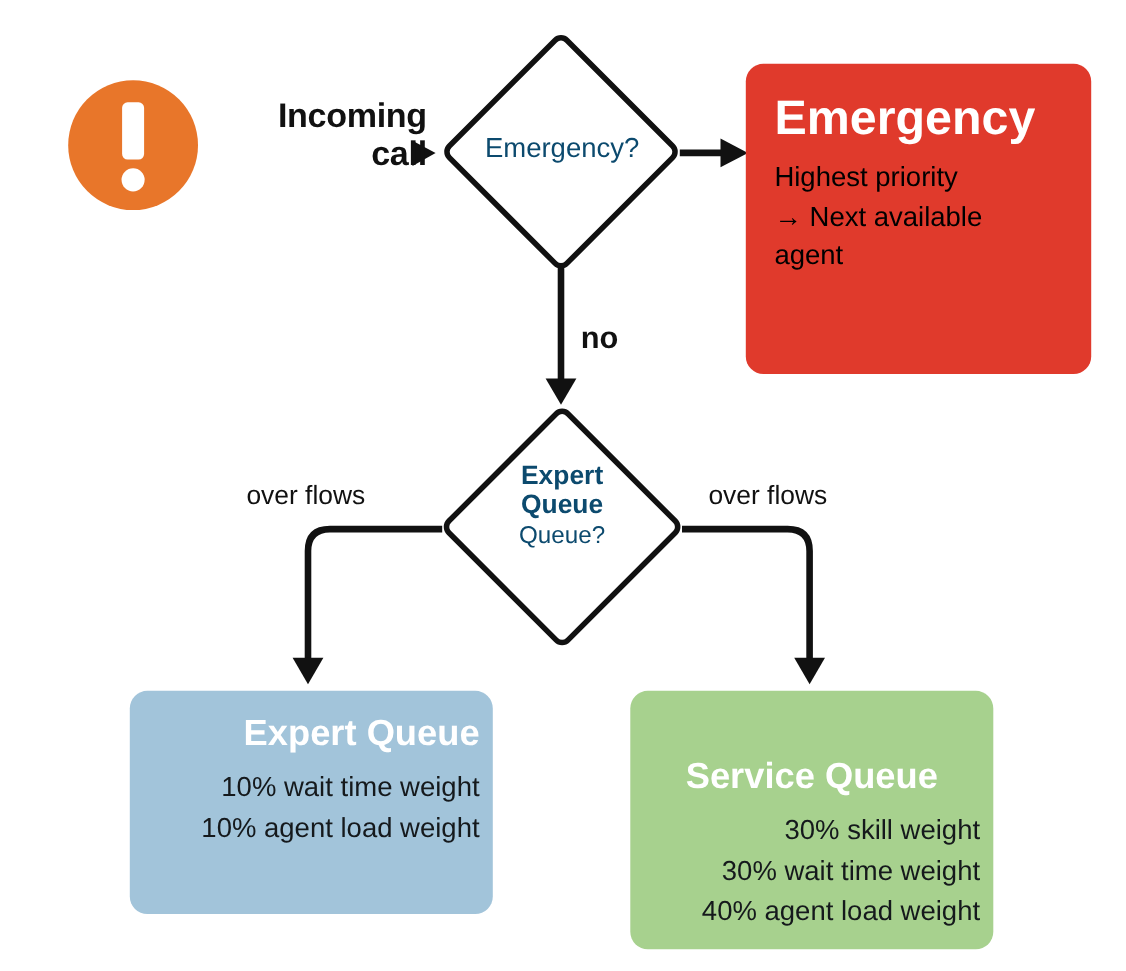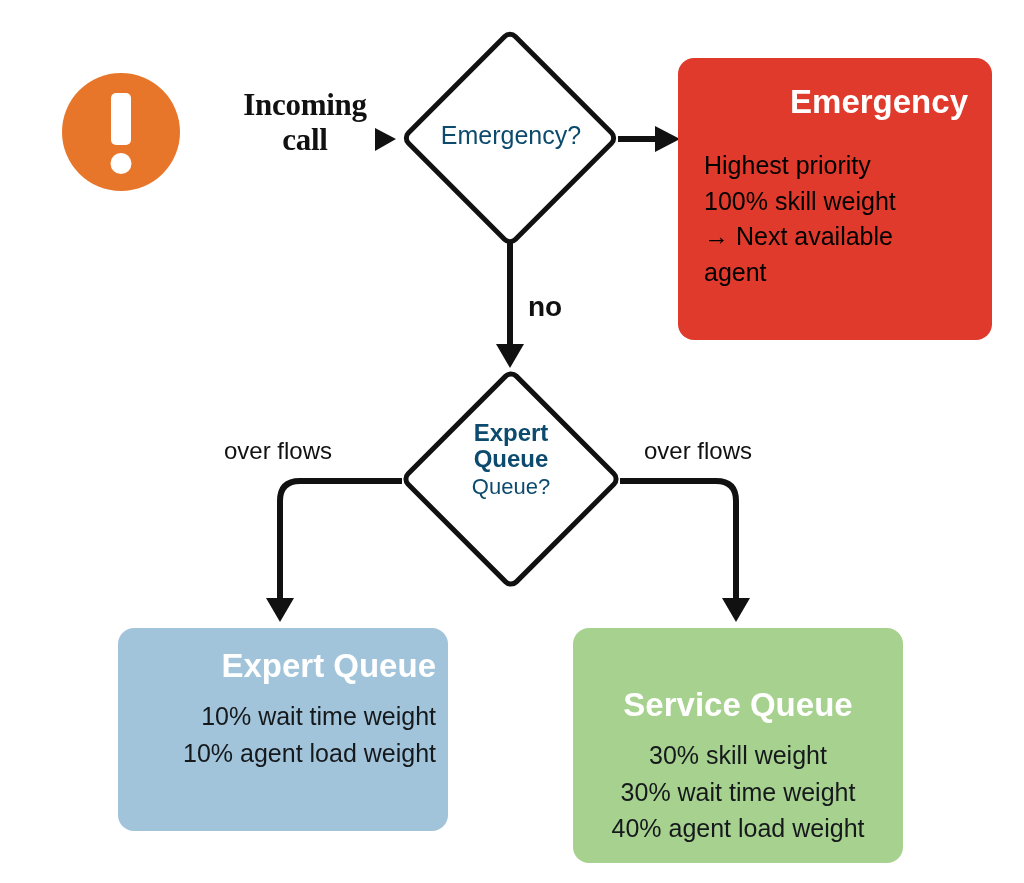--- a/index.html
+++ b/index.html
@@ -54,30 +54,29 @@
     transform: translateX(-50%);
     width: 21px;
     height: 21px;
     border-radius: 50%;
     background: #ffffff;
   }
 
   
   .incoming-label {
     position: absolute;
-    left: 206px;
+    left: 190px;
     top: 88px;
     width: 198px;
-    text-align: center;
+    text-align: right;
     font-size: 31px;
     font-weight: bold;
     line-height: 1.12;
     color: #111111;
     letter-spacing: -0.3px;
-    font-family: Liberation Serif, serif;
   }
 
   
   .diamond {
     position: absolute;
     background: #ffffff;
     border: 5px solid #111111;
     border-radius: 10px;
     transform: rotate(45deg);
     box-sizing: border-box;
@@ -172,24 +171,23 @@
 
   #card-emergency {
     left: 678px;
     top: 58px;
     width: 314px;
     height: 282px;
     background: #e03a2c;
     padding: 26px 24px 0 26px;
   }
   #card-emergency .card-title {
-    font-size: 33px;
-    line-height: 1.1;
-    margin-bottom: 28px;
-    text-align: right;
+    font-size: 44px;
+    line-height: 1.1;
+    margin-bottom: 12px;
   }
   #card-emergency .card-lines {
     font-size: 25px;
     line-height: 1.42;
     color: #000000;
     font-weight: normal;
   }
 
   #card-expert {
     left: 118px;
@@ -225,20 +223,21 @@
     font-size: 33px;
     line-height: 1.1;
     margin-bottom: 14px;
     margin-top: 39px;
   }
   #card-service .card-lines {
     font-size: 25px;
     line-height: 1.46;
     color: #15191c;
     font-weight: normal;
+    text-align: right;
   }
 </style>
 </head>
 <body>
 
 <div id="stage">
 
   <svg id="wires" viewBox="0 0 1024 883">
 
     <polygon points="375,128 396,139 375,151" fill="#111111"></polygon>
@@ -278,21 +277,20 @@
     <span class="small">Queue?</span>
   </div>
 
   <div class="edge-label" id="label-overflow-left">over flows</div>
   <div class="edge-label" id="label-overflow-right">over flows</div>
 
   <div class="card" id="card-emergency">
     <div class="card-title">Emergency</div>
     <div class="card-lines">
         <span class="card-line">Highest priority</span>
-        <span class="card-line">100% skill weight</span>
         <span class="card-line">→ Next available</span>
         <span class="card-line">agent</span>
       </div>
   </div>
 
   <div class="card" id="card-expert">
     <div class="card-title">Expert Queue</div>
     <div class="card-lines">
         <span class="card-line">10% wait time weight</span>
         <span class="card-line">10% agent load weight</span>

